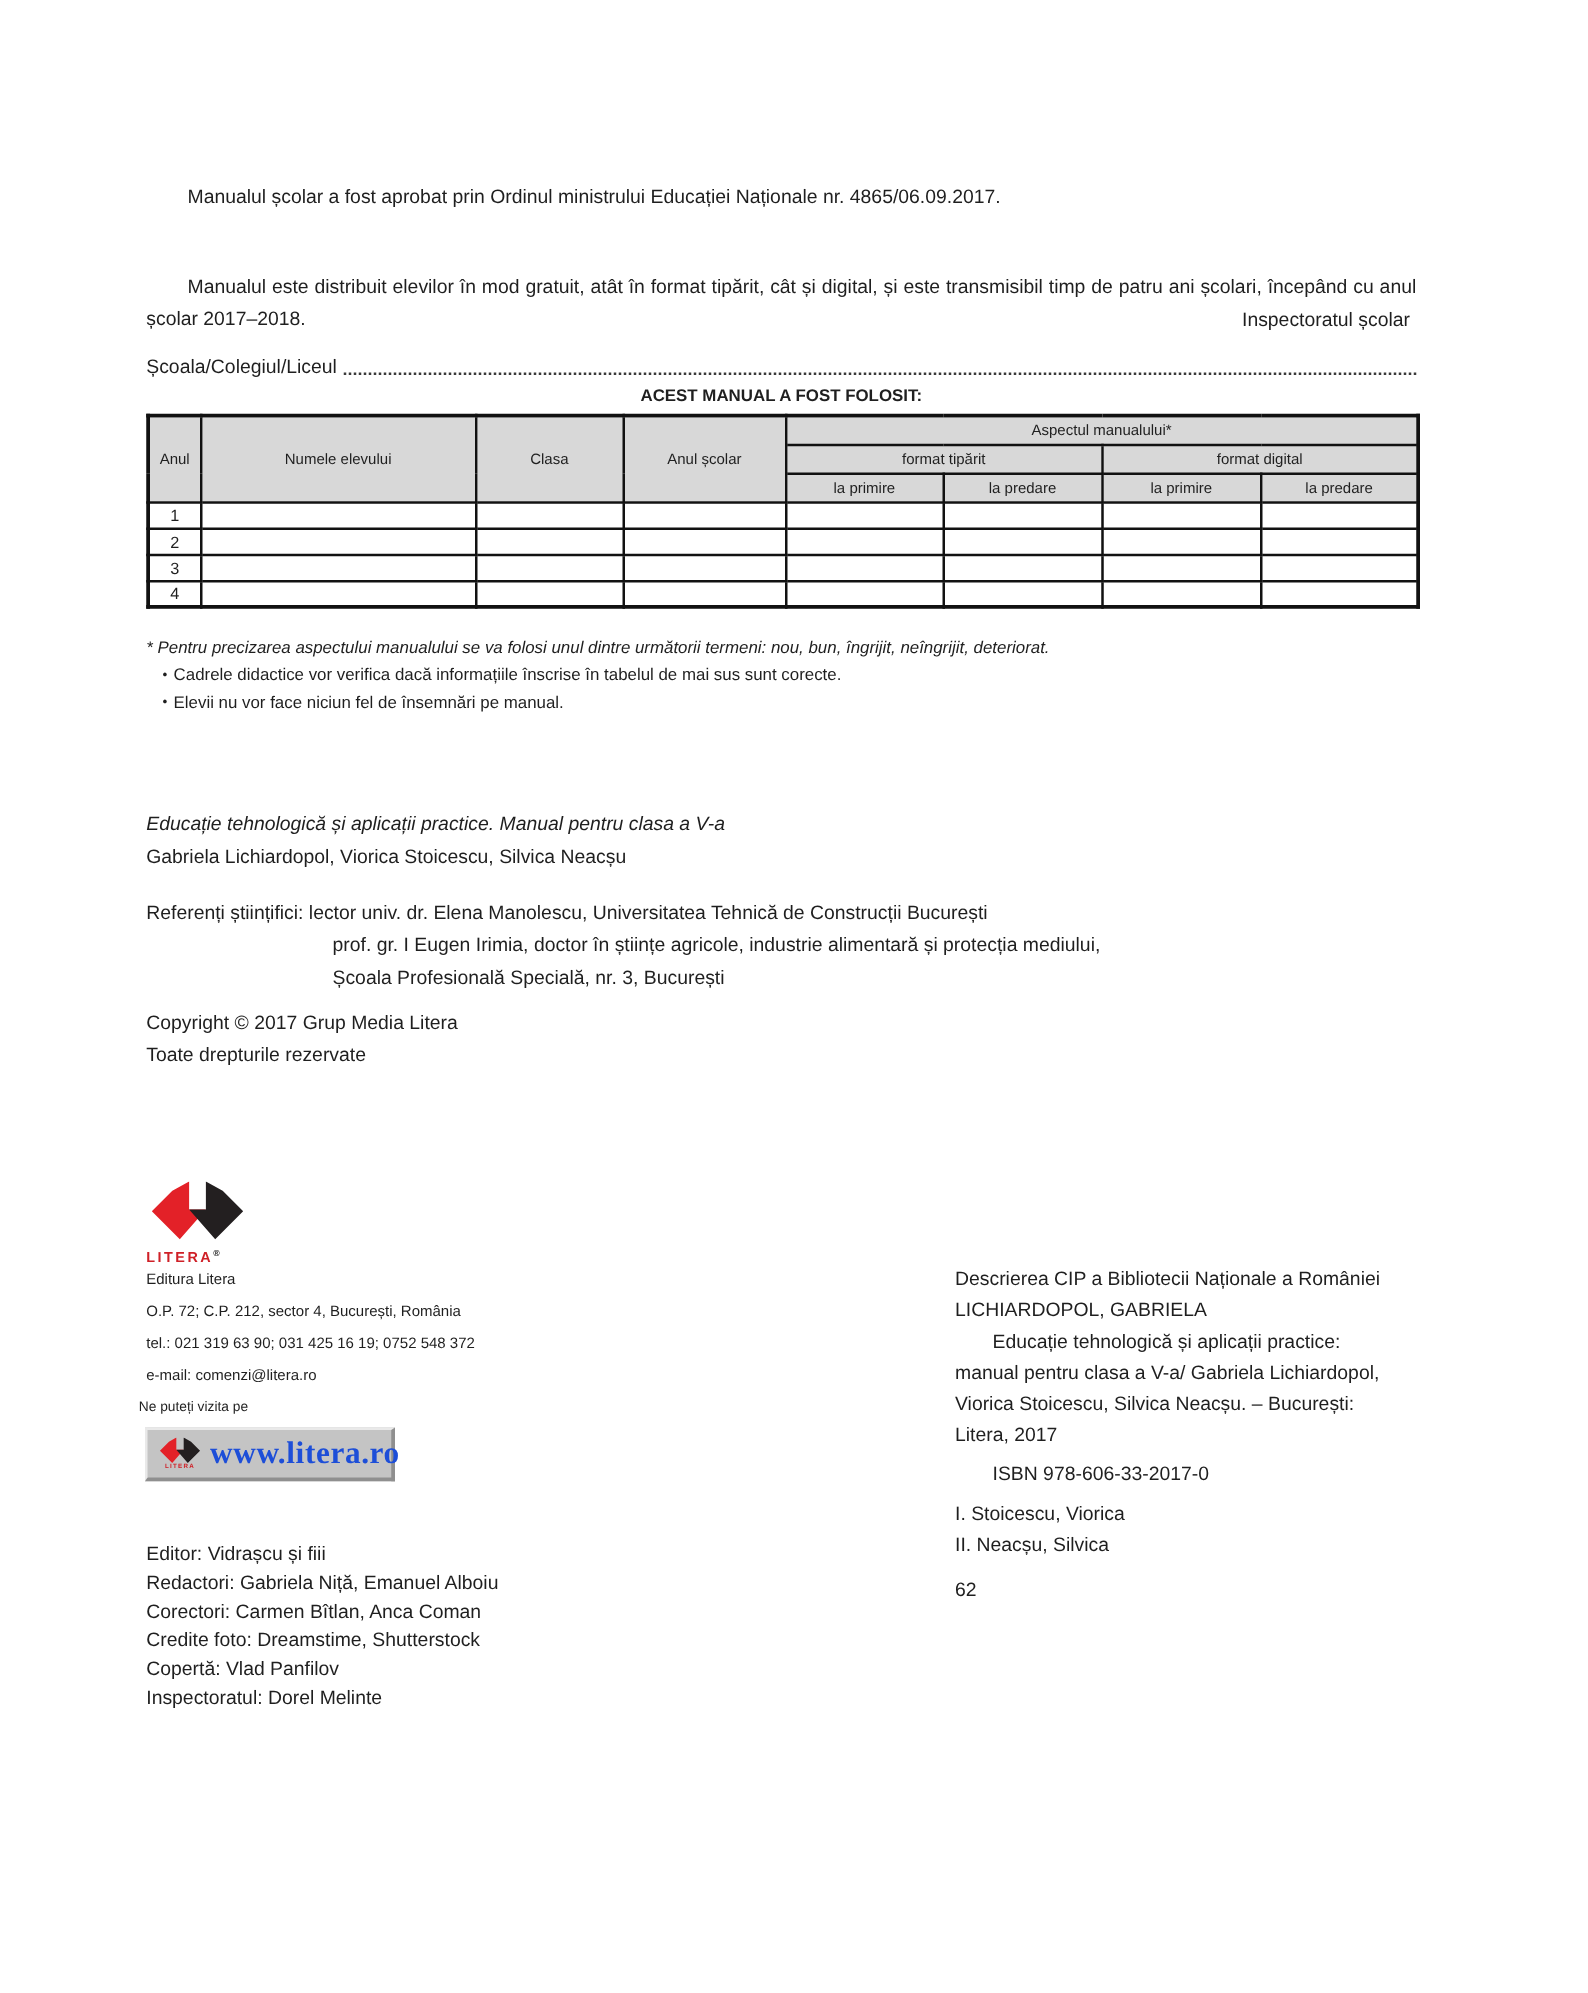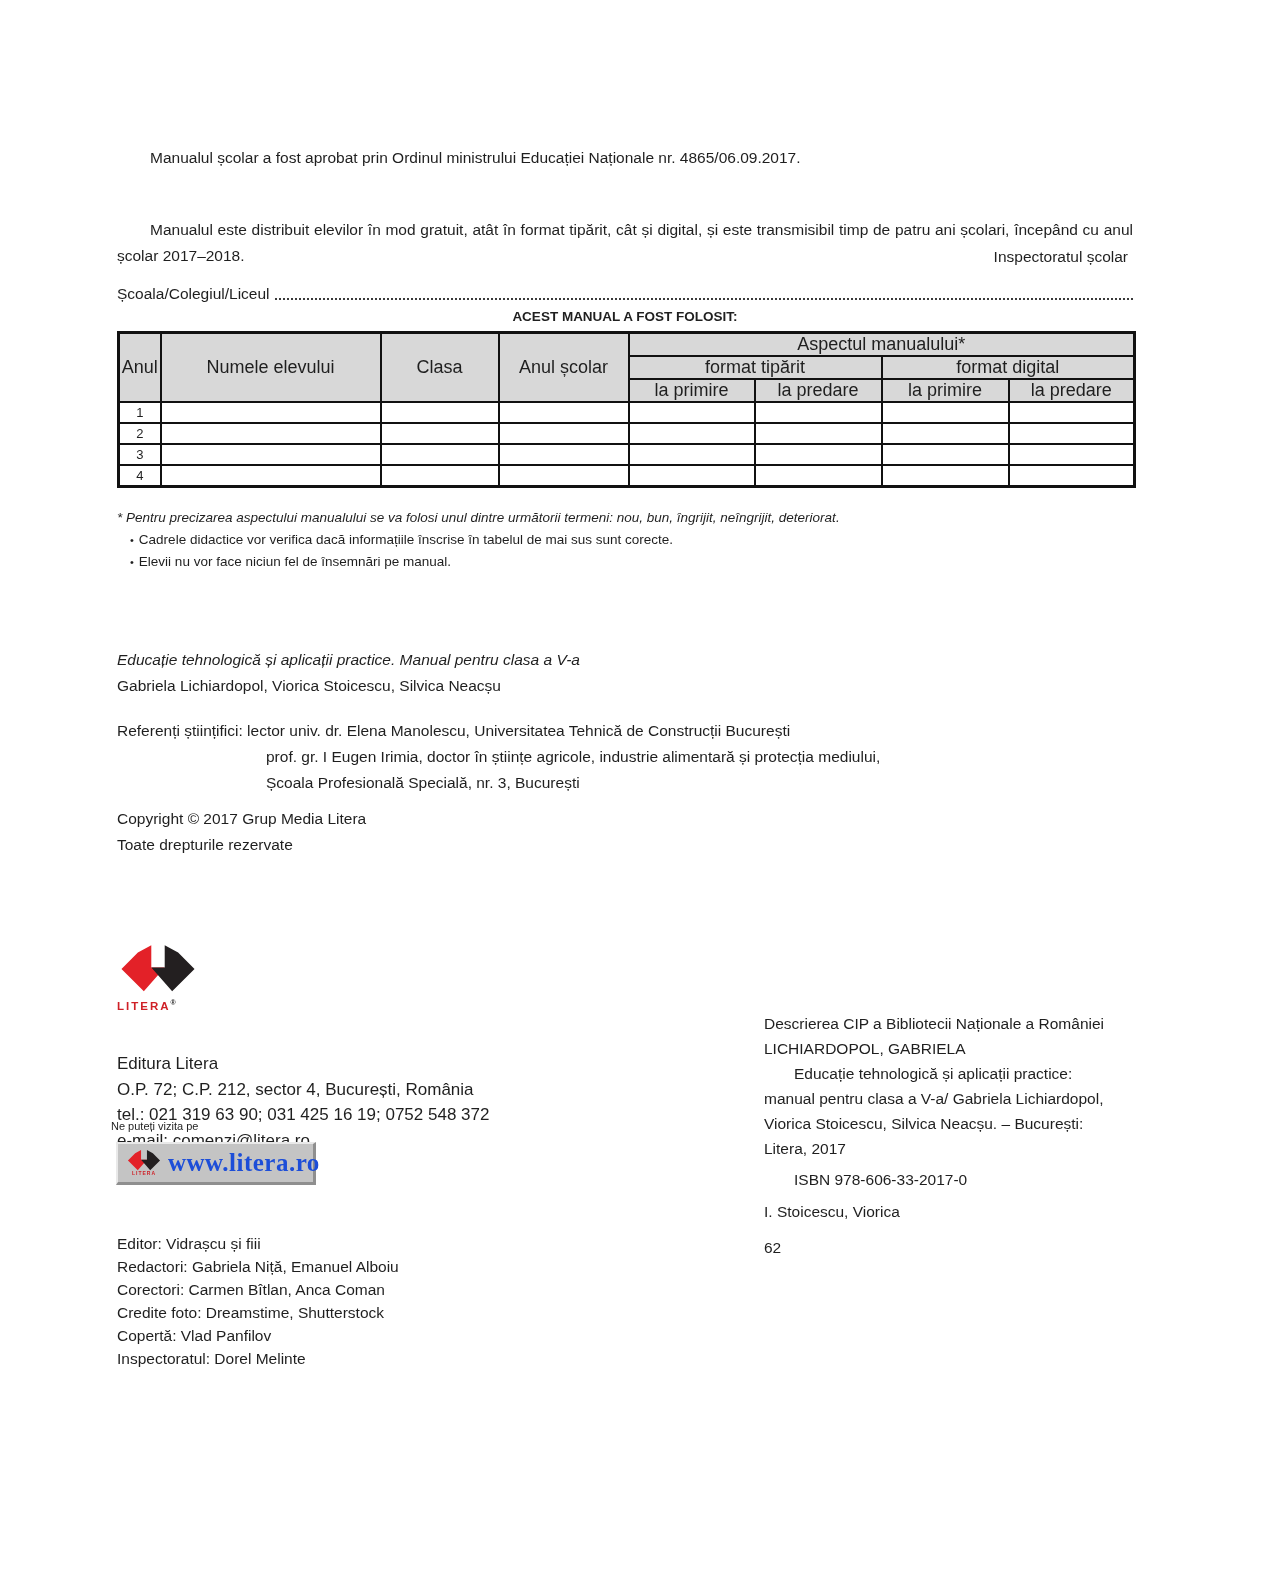--- a/index.html
+++ b/index.html
@@ -15,21 +15,21 @@
   .para.indent { text-indent:33px; }
 
   
   .leader-row { left:117px; width:1016px; display:flex; align-items:flex-end; font-size:15.5px; height:22px; }
   .leader-row .lbl { white-space:nowrap; padding-right:5px; line-height:18px; }
   .leader-row .dots { flex:1; border-bottom:2px dotted #3a3a3a; margin-bottom:3px; height:1px; }
 
   
   .tbl-title { left:117px; width:1016px; text-align:center; font-weight:bold; font-size:13.5px; }
   table.usage { border-collapse:collapse; table-layout:fixed; width:1016px; border:3px solid #111; }
-  table.usage td { border:2px solid #111; text-align:center; vertical-align:middle; font-size:18px; padding:0; overflow:hidden; }
+  table.usage td { border:2px solid #111; text-align:center; vertical-align:middle; font-size:12px; padding:0; overflow:hidden; }
   table.usage tr.h td { background:#d8d8d8; height:23px; }
   table.usage tr.b td { background:#ffffff; height:21px; }
   table.usage td.num { font-size:13px; }
 
   
   .fnote { left:117px; width:1016px; font-size:13.5px; line-height:22px; }
   .fnote .it { font-style:italic; }
   .fnote .bullets { padding-left:13px; }
   .fnote .b-row { display:flex; }
   .fnote .b-row .b { font-size:11px; line-height:22px; padding-right:5px; }
@@ -37,21 +37,21 @@
   
   .blk { left:117px; font-size:15.5px; line-height:26px; }
   .blk .it { font-style:italic; }
   .hang2 { padding-left:149px; }
 
   
   .logo-wrap { left:117px; width:90px; text-align:left; }
   .logo-text { font-size:11.5px; font-weight:bold; color:#cf2027; letter-spacing:2px; line-height:12px; }
   .logo-text sup { color:#1f1f1f; font-size:7px; letter-spacing:0; }
 
-  .contact { left:117px; font-size:17px; line-height:25.5px;margin-top:40px; }
+  .contact { left:117px; font-size:12px; line-height:25.5px; }
   .visit { left:111px; font-size:11px;text-align:right; }
 
   .banner {
     left:116px; width:200px; height:43px; background:#c4c4c4;
     border-top:2px solid #e9e9e9; border-left:2px solid #e9e9e9;
     border-right:3px solid #8f8f8f; border-bottom:3px solid #8f8f8f;
     display:flex; align-items:center; padding:0 8px; gap:6px;
   }
   .banner .site { font-family:"Liberation Serif", serif; font-weight:bold; font-size:25px; color:#1d4ed8; letter-spacing:0.5px; }
   .banner .mini-logo { display:flex; flex-direction:column; align-items:center; }
@@ -229,17 +229,18 @@
   <div class="abs cip" style="top:1011px;">
     <div>Descrierea CIP a Bibliotecii Naționale a României</div>
     <div>LICHIARDOPOL, GABRIELA</div>
     <div class="ind">Educație tehnologică și aplicații practice:</div>
     <div>manual pentru clasa a V-a/ Gabriela Lichiardopol,</div>
     <div>Viorica Stoicescu, Silvica Neacșu. – București:</div>
     <div>Litera, 2017</div>
     <div class="isbn">ISBN 978-606-33-2017-0</div>
     <div class="indices">
       <div>I. Stoicescu, Viorica</div>
+      <div>II. Neacșu, Silvica</div>
     </div>
     <div class="udc">62</div>
   </div>
 
 </div>
 
 </body></html>

